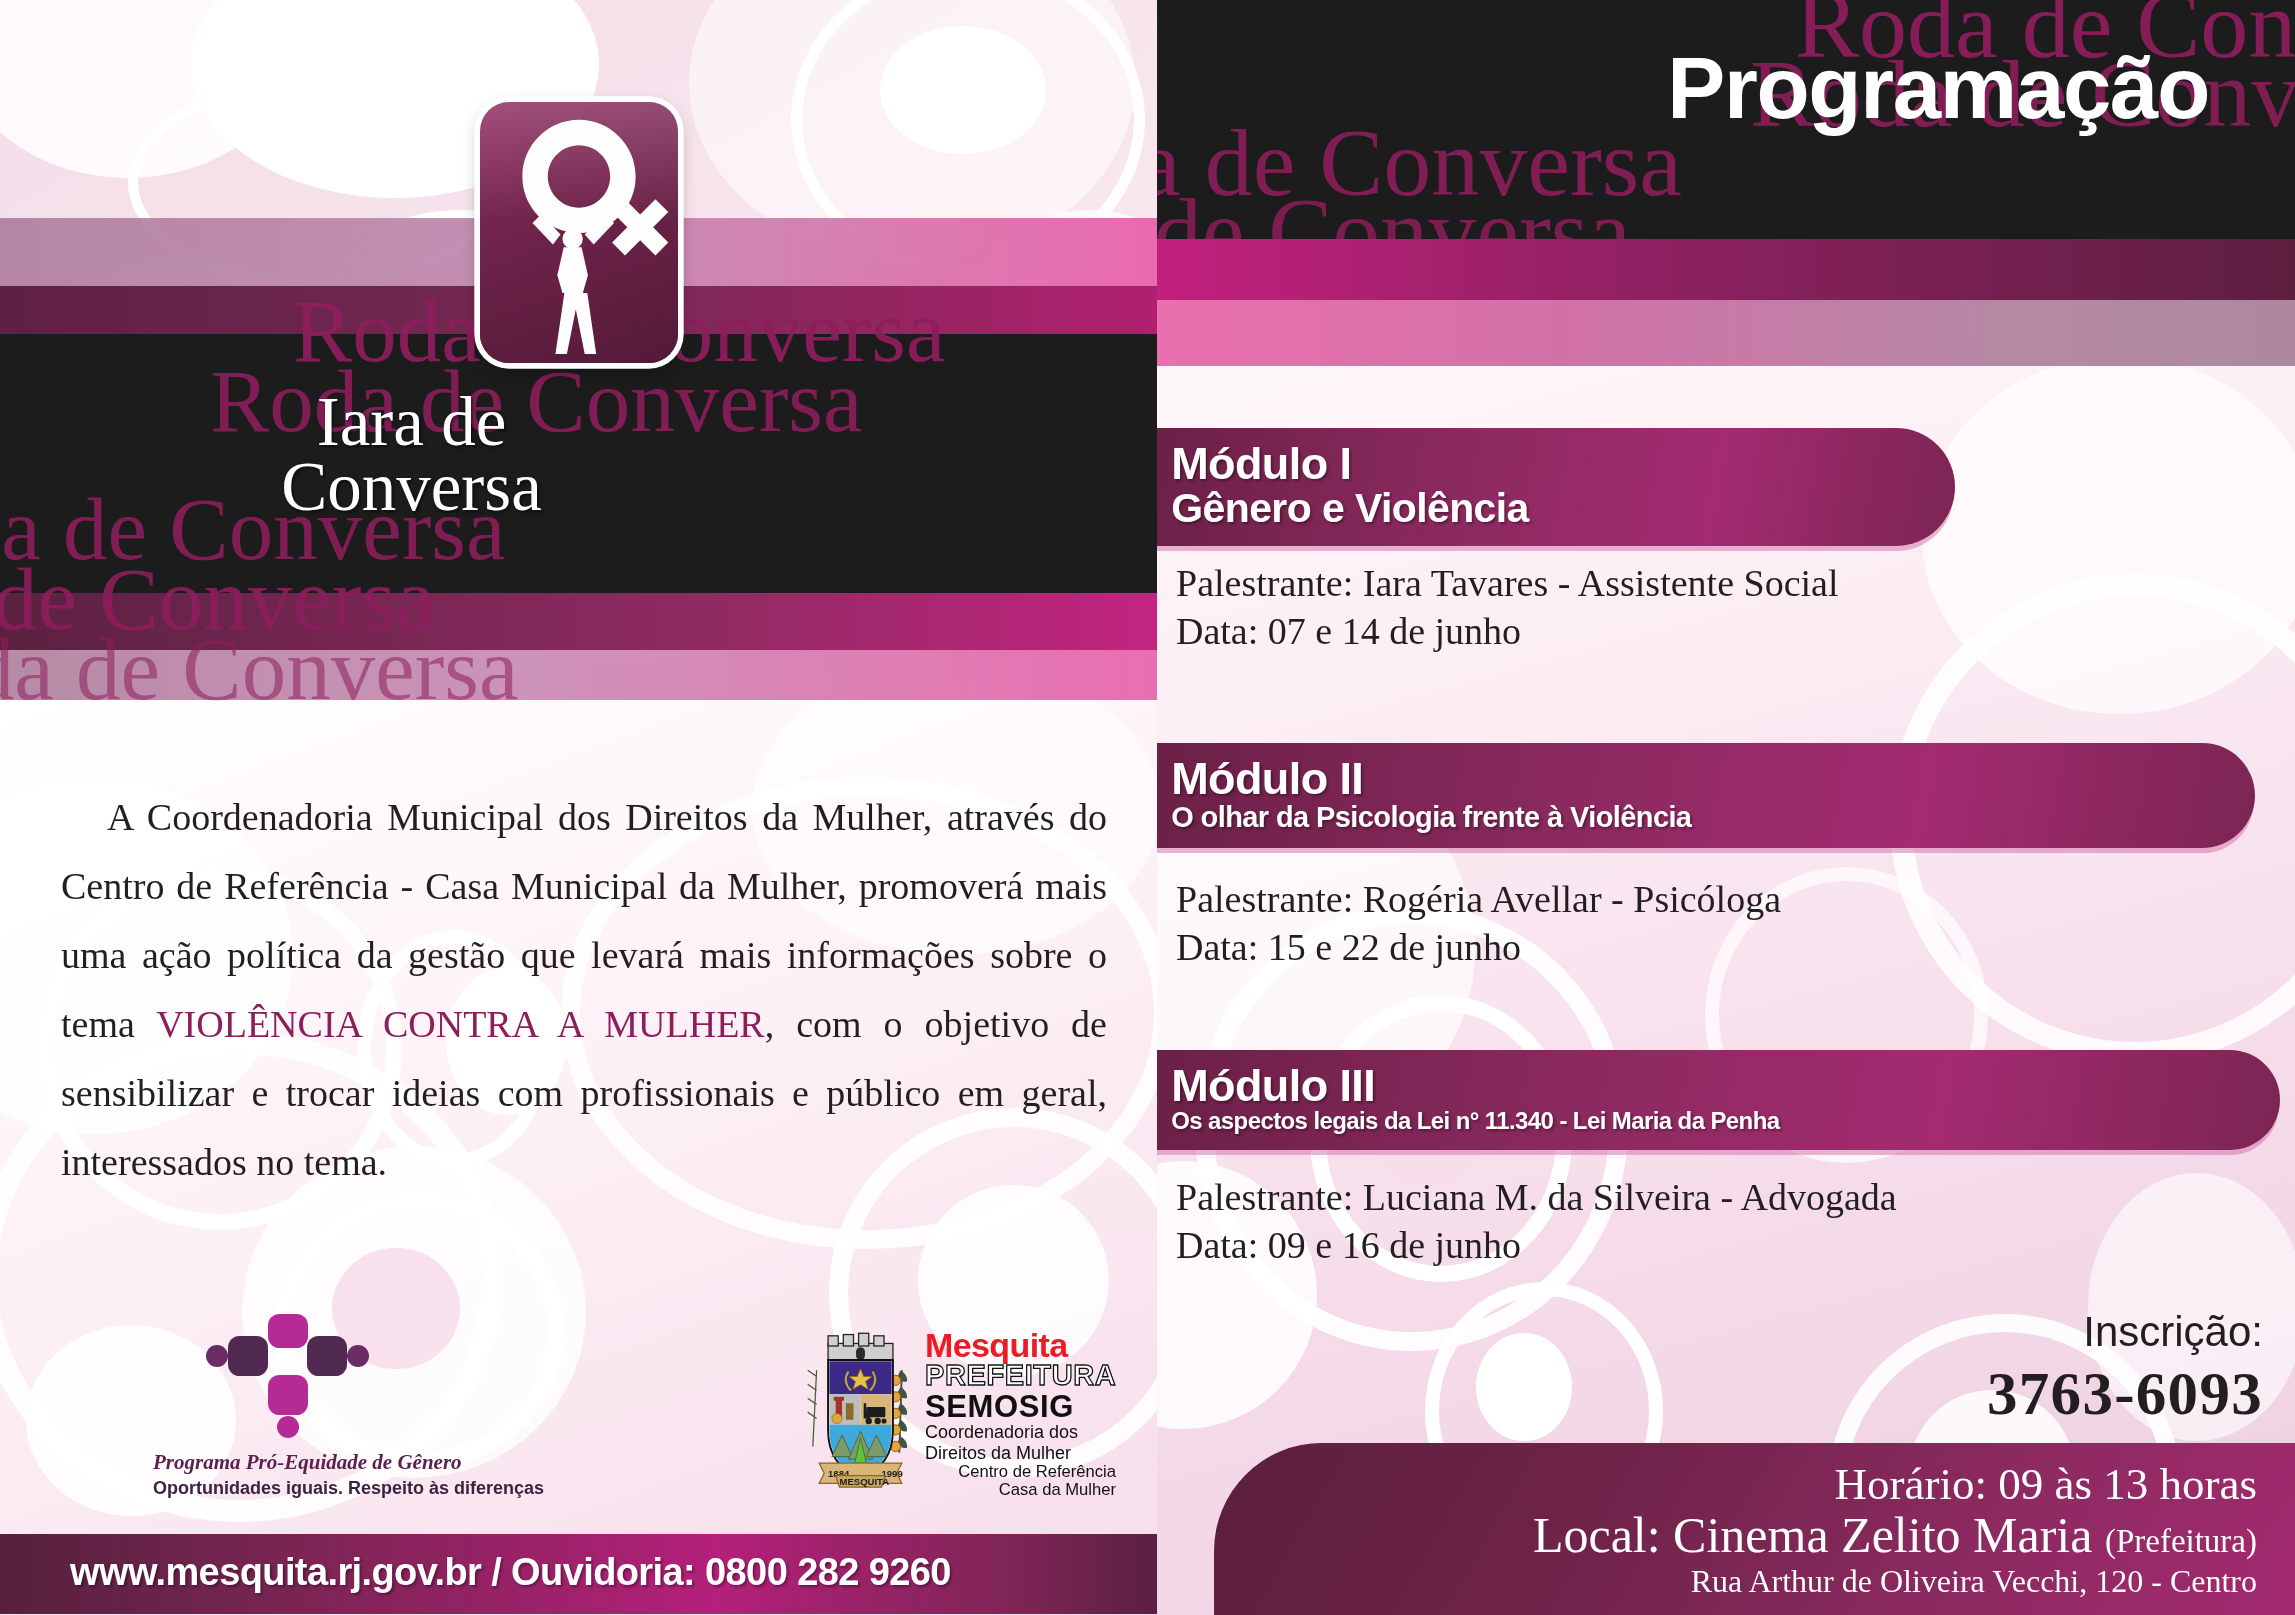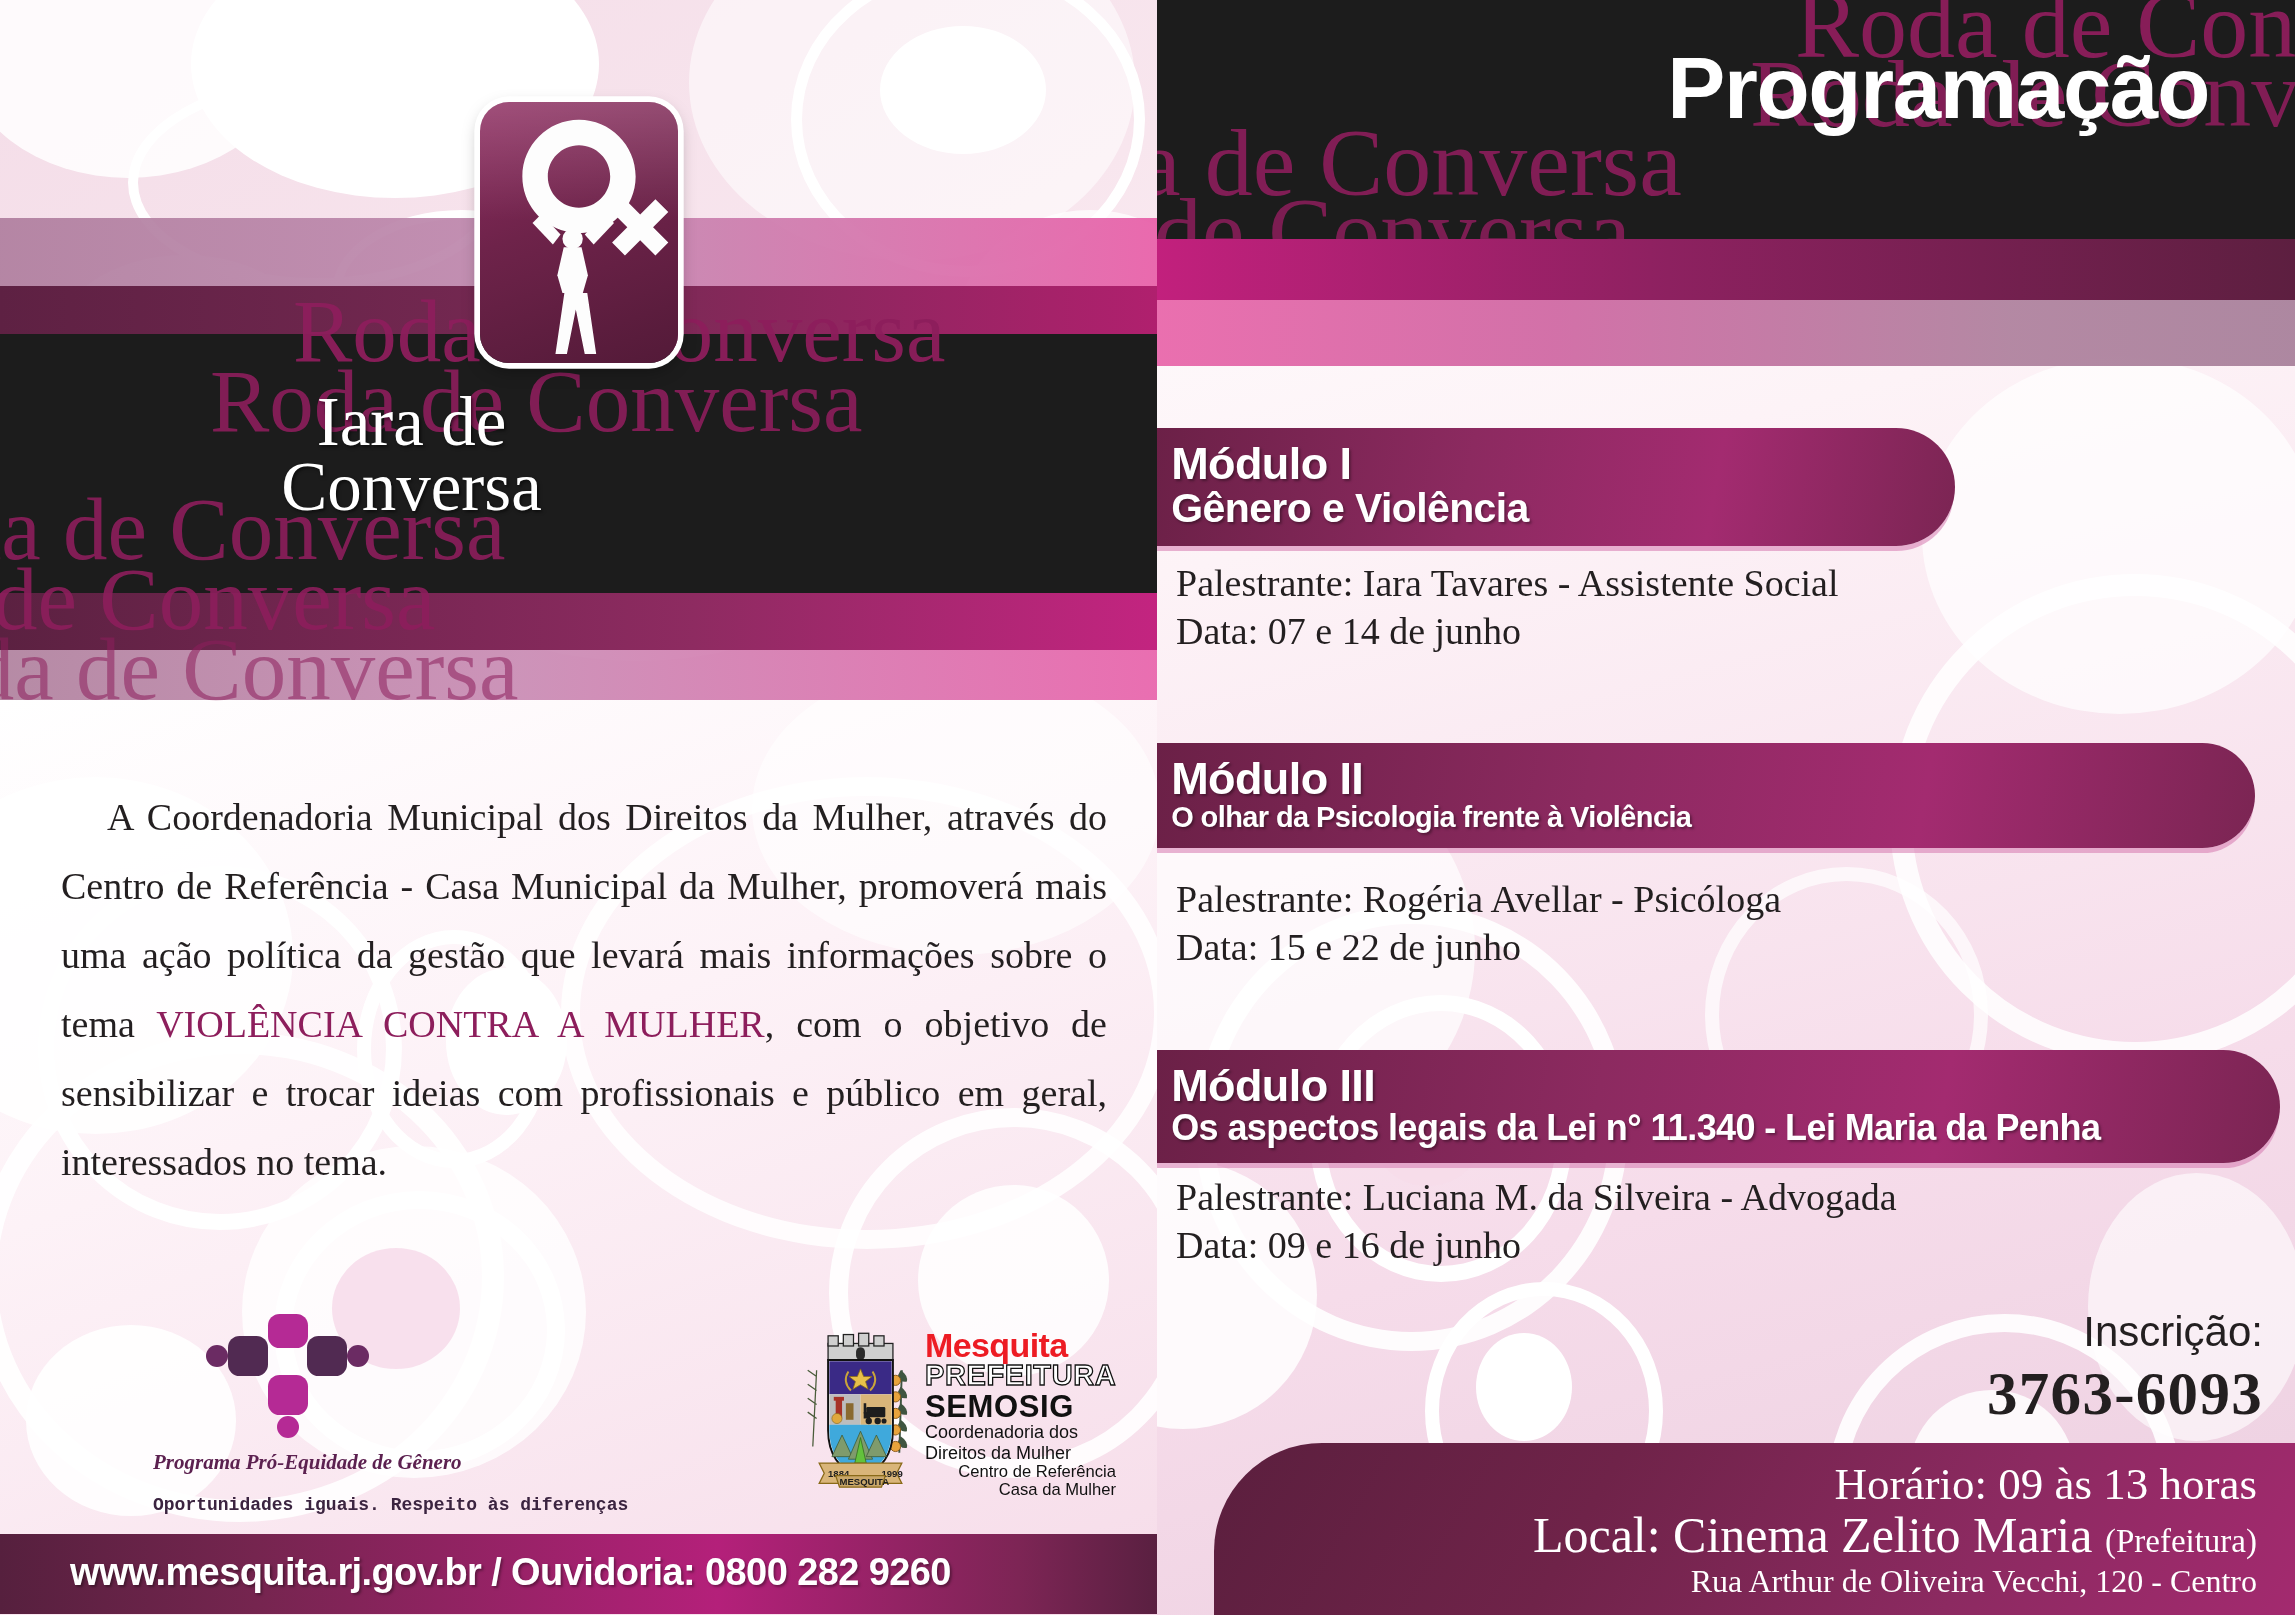--- a/index.html
+++ b/index.html
@@ -82,22 +82,22 @@
   }
   #body-copy .hl{color:#8d1e5c;}
 
   
   #proeq{position:absolute;left:153px;top:1314px;width:268px;}
   #proeq .cross{position:relative;width:128px;height:128px;margin:0 auto;}
   #proeq .sq{position:absolute;border-radius:11.5px;}
   #proeq .dot{position:absolute;border-radius:50%;}
   #proeq .t1{font-family:"Liberation Serif",serif;font-style:italic;font-weight:bold;
              color:#5c2150;font-size:21px;text-align:center;margin-top:7.7px;white-space:nowrap;}
-  #proeq .t2{font-family:Liberation Mono, monospace;font-weight:bold;
-             color:#3b2440;font-size:18px;text-align:right;margin-top:20px;white-space:nowrap;}
+  #proeq .t2{font-family:Liberation Sans, sans-serif;font-weight:bold;
+             color:#3b2440;font-size:18px;text-align:right;margin-top:3px;white-space:nowrap;}
 
   
   #mesq{position:absolute;left:800px;top:1329px;width:319px;height:166px;}
   #mesq .crest{position:absolute;left:0;top:2.6px;width:121px;height:159px;}
   #mesq .txt{position:absolute;left:125px;top:0;width:191px;}
   #mesq .m1{color:#ed1c24;font-family:"Liberation Sans",sans-serif;font-weight:bold;
             font-size:34px;line-height:.95;letter-spacing:-0.6px;}
   #mesq .m2{color:#ffffff;-webkit-text-stroke:1.3px #111;font-family:"Liberation Sans",sans-serif;
             font-weight:bold;font-size:29px;line-height:1.02;letter-spacing:0.6px;}
   #mesq .m3{color:#111;font-family:"Liberation Sans",sans-serif;font-weight:bold;
@@ -403,21 +403,21 @@
       <div class="m-num">Módulo II</div>
       <div class="m-sub" style="font-size:29px;">O olhar da Psicologia frente à Violência</div>
     </div>
     <div class="m-meta" style="top:875px;">
       <div class="ln">Palestrante: Rogéria Avellar - Psicóloga</div>
       <div class="ln">Data: 15 e 22 de junho</div>
     </div>
 
     <div class="pill" style="top:1050px;width:1109px;">
       <div class="m-num">Módulo III</div>
-      <div class="m-sub" style="font-size:36px;">Os aspectos legais da Lei n° 11.340 - Lei Maria da Penha</div>
+      <div class="m-sub" style="font-size:24px;">Os aspectos legais da Lei n° 11.340 - Lei Maria da Penha</div>
     </div>
     <div class="m-meta" style="top:1173px;">
       <div class="ln">Palestrante: Luciana M. da Silveira - Advogada</div>
       <div class="ln">Data: 09 e 16 de junho</div>
     </div>
 
     <div id="insc">
       <div class="lbl">Inscrição:</div>
       <div class="num">3763-6093</div>
     </div>

